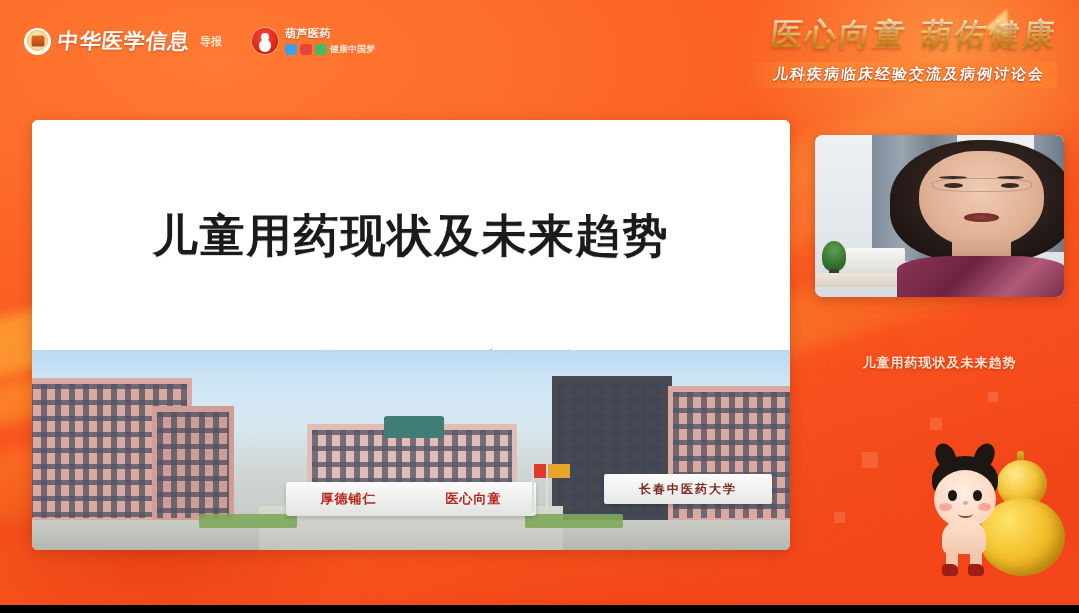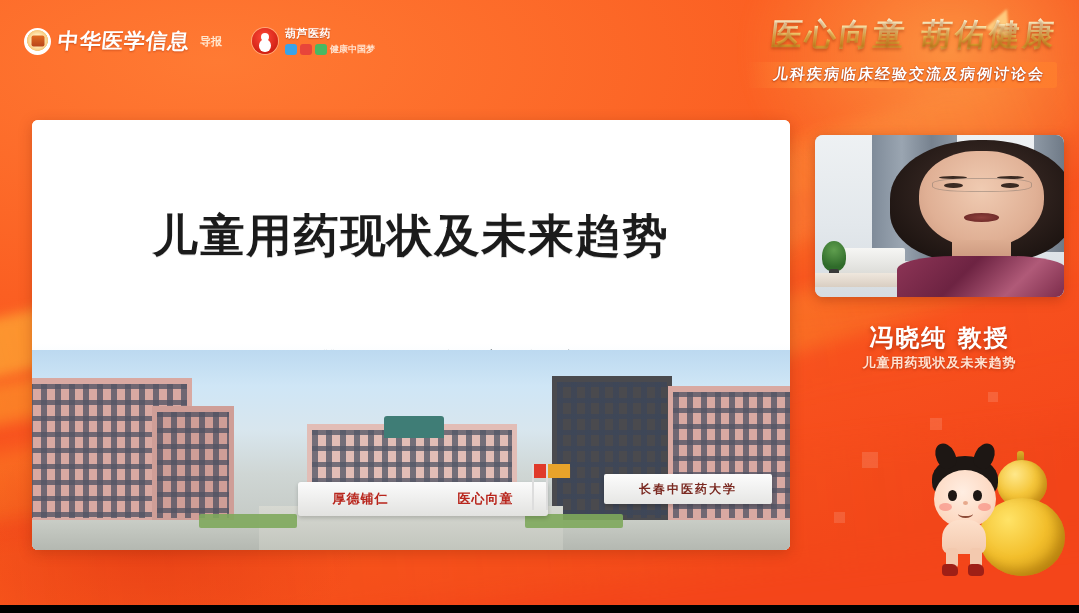--- a/index.html
+++ b/index.html
@@ -162,21 +162,21 @@
   #ground { position:absolute; left:0; right:0; bottom:0; height:30px;
             background:linear-gradient(180deg,#c9cdc6,#b4b8b1); }
   #plaza { position:absolute; left:30%; right:30%; bottom:0; height:44px;
            background:linear-gradient(180deg,#d7d9d2,#c2c5bd); }
   #lawn-l { position:absolute; left:22%; bottom:22px; width:13%; height:14px; background:#7ea85c; border-radius:2px; opacity:.9;}
   #lawn-r { position:absolute; right:22%; bottom:22px; width:13%; height:14px; background:#7ea85c; border-radius:2px; opacity:.9;}
   #monument {
     position:absolute; left:50%; transform:translateX(-50%); bottom:34px;
     width:250px; height:34px; background:linear-gradient(180deg,#fbfbfb,#e2e2e0);
     border-radius:3px; box-shadow:0 2px 4px rgba(0,0,0,.18);
-    display:flex; align-items:center; justify-content:space-around;margin-left:12px;
+    display:flex; align-items:center; justify-content:space-around;
   }
   .mono-text { color:#b8251c; font-size:13px; font-weight:700; letter-spacing:1px; font-family:"DejaVu Sans",sans-serif; }
   #gate-sign {
     position:absolute; right:18px; bottom:46px; width:168px; height:30px;
     background:linear-gradient(180deg,#fcfcfc,#e6e6e4); border-radius:2px;
     display:flex; align-items:center; justify-content:center;
     box-shadow:0 2px 4px rgba(0,0,0,.2);
   }
   #gate-text { color:#7b2a22; font-size:12px; font-weight:700; letter-spacing:2px; font-family:"DejaVu Sans",sans-serif;text-align:center; }
   .flag-pole { position:absolute; bottom:40px; width:2px; height:46px; background:#ddd; }
@@ -417,21 +417,20 @@
         <div class="vid-eye" id="vid-eye-l"></div>
         <div class="vid-eye" id="vid-eye-r"></div>
         <div id="vid-glasses"></div>
         <div id="vid-mouth"></div>
       </div>
       <div id="vid-neck"></div>
       <div id="vid-body"></div>
     </div>
   </div>
 
-  <div id="speaker-name">冯晓纯 教授</div>
   <div id="speaker-affil">儿童用药现状及未来趋势</div>
 
   <div id="mascot">
     <div id="gourd-big">
       <div id="gourd-stem"></div>
       <div id="gourd-top"></div>
       <div id="gourd-bot"></div>
     </div>
     <div id="kid">
       <div id="kid-hair">

